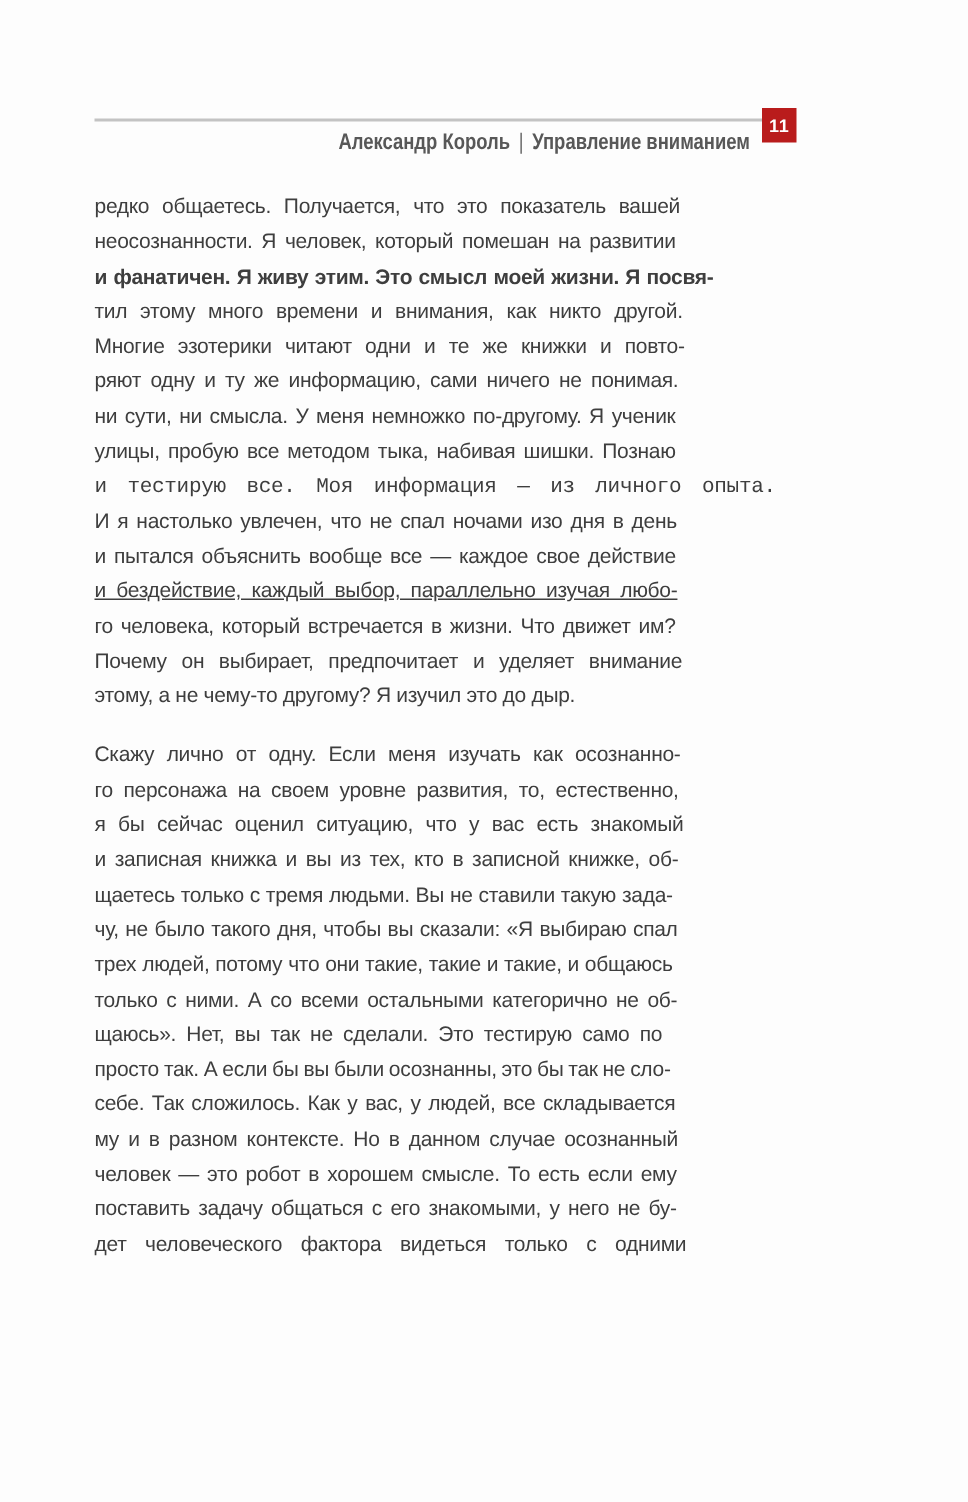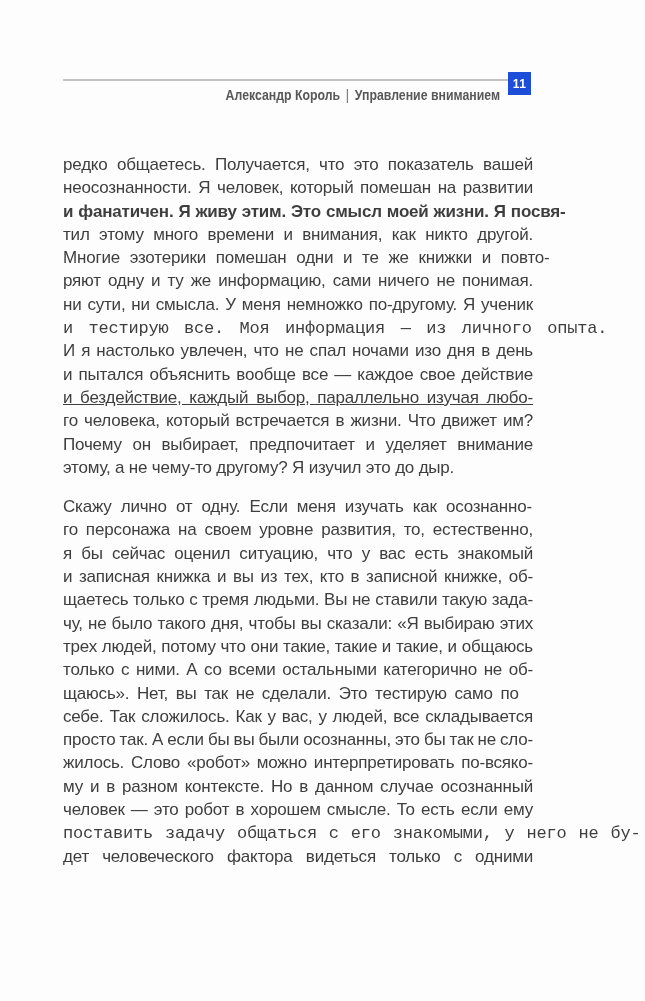--- a/index.html
+++ b/index.html
@@ -17,21 +17,21 @@
   .header-rule {
     position: absolute;
     left: 63px; top: 79px;
     width: 445px; height: 2px;
     background: #c3c3c3;
   }
   .pagenum-badge {
     position: absolute;
     left: 508px; top: 72px;
     width: 23px; height: 23px;
-    background: #1d4ed8;
+    background: #b91c1c;
     color: #ffffff;
     font-size: 12px; font-weight: 700;
     display: flex; align-items: center; justify-content: center;
     letter-spacing: 0.5px;
   }
   .running-head {
     position: absolute;
     left: 63px; top: 86px;
     width: 437px; height: 18px;
     text-align: right;
@@ -44,24 +44,24 @@
   }
   .running-head .sep {
     display: inline-block;
     margin: 0 7px;
     font-weight: 400;
     color: #6a6a6a;
   }
   
   .body-text {
     position: absolute;
-    left: 63px; top: 153px;
+    left: 63px; top: 126px;
     width: 470px;
     color: #3e3e3e;
-    font-size: 17px;
+    font-size: 14px;
     line-height: 23.3px;
     letter-spacing: -0.2px;
   }
   .paragraph + .paragraph { margin-top: 16px; }
   .line {
     white-space: nowrap;
     height: 23.3px;
   }
   .line-inner { display: inline-block; white-space: nowrap; }
   .line-ragged .line-inner { word-spacing: 0 !important; }
@@ -78,44 +78,44 @@
   <div class="running-head">
     <span>Александр Король</span><span class="sep">|</span><span>Управление вниманием</span>
   </div>
 
   <div class="body-text">
       <div class="paragraph">
         <div class="line"><span class="line-inner" style="word-spacing: 4.85156px;">редко общаетесь. Получается, что это показатель вашей</span></div>
         <div class="line"><span class="line-inner" style="word-spacing: 2.15104px;">неосознанности. Я человек, который помешан на развитии</span></div>
         <div class="line"><span class="line-inner" style="word-spacing: 0.495312px; font-weight: bold;">и фанатичен. Я живу этим. Это смысл моей жизни. Я посвя-</span></div>
         <div class="line"><span class="line-inner" style="word-spacing: 4.91016px;">тил этому много времени и внимания, как никто другой.</span></div>
-        <div class="line"><span class="line-inner" style="word-spacing: 5.18403px;">Многие эзотерики помешан одни и те же книжки и повто-</span></div>
+        <div class="line"><span class="line-inner" style="word-spacing: 5.18403px;">Многие эзотерики читают одни и те же книжки и повто-</span></div>
         <div class="line"><span class="line-inner" style="word-spacing: 2.5625px; text-align: right;">ряют одну и ту же информацию, сами ничего не понимая.</span></div>
         <div class="line"><span class="line-inner" style="word-spacing: 1.40451px;">ни сути, ни смысла. У меня немножко по-другому. Я ученик</span></div>
+        <div class="line"><span class="line-inner" style="word-spacing: 1.80134px;">улицы, пробую все методом тыка, набивая шишки. Познаю</span></div>
         <div class="line"><span class="line-inner" style="word-spacing: 5.51758px; font-family: Liberation Mono, monospace;">и тестирую все. Моя информация — из личного опыта.</span></div>
         <div class="line"><span class="line-inner" style="word-spacing: 1.64062px;">И я настолько увлечен, что не спал ночами изо дня в день</span></div>
         <div class="line"><span class="line-inner" style="word-spacing: 1.66797px;">и пытался объяснить вообще все — каждое свое действие</span></div>
         <div class="line"><span class="line-inner" style="word-spacing: 3.23438px; text-decoration: underline;">и бездействие, каждый выбор, параллельно изучая любо-</span></div>
         <div class="line"><span class="line-inner" style="word-spacing: 1.60156px;">го человека, который встречается в жизни. Что движет им?</span></div>
         <div class="line"><span class="line-inner" style="word-spacing: 6.10677px;">Почему он выбирает, предпочитает и уделяет внимание</span></div>
         <div class="line line-ragged"><span class="line-inner">этому, а не чему-то другому? Я изучил это до дыр.</span></div>
       </div>
       <div class="paragraph">
         <div class="line"><span class="line-inner" style="word-spacing: 4.56836px;">Скажу лично от одну. Если меня изучать как осознанно-</span></div>
         <div class="line"><span class="line-inner" style="word-spacing: 3.46875px;">го персонажа на своем уровне развития, то, естественно,</span></div>
         <div class="line"><span class="line-inner" style="word-spacing: 4.64931px;">я бы сейчас оценил ситуацию, что у вас есть знакомый</span></div>
         <div class="line"><span class="line-inner" style="word-spacing: 2.15341px;">и записная книжка и вы из тех, кто в записной книжке, об-</span></div>
         <div class="line"><span class="line-inner" style="word-spacing: 0.248264px;">щаетесь только с тремя людьми. Вы не ставили такую зада-</span></div>
-        <div class="line"><span class="line-inner" style="word-spacing: 0.673438px;">чу, не было такого дня, чтобы вы сказали: «Я выбираю этих</span></div>
+        <div class="line"><span class="line-inner" style="word-spacing: 0.673438px;">чу, не было такого дня, чтобы вы сказали: «Я выбираю спал</span></div>
         <div class="line"><span class="line-inner" style="word-spacing: 0.220312px;">трех людей, потому что они такие, такие и такие, и общаюсь</span></div>
         <div class="line"><span class="line-inner" style="word-spacing: 2.11632px;">только с ними. А со всеми остальными категорично не об-</span></div>
         <div class="line"><span class="line-inner" style="word-spacing: 3.14062px;">щаюсь». Нет, вы так не сделали. Это тестирую само по</span></div>
+        <div class="line"><span class="line-inner" style="word-spacing: -0.43099px;">просто так. А если бы вы были осознанны, это бы так не сло-</span></div>
         <div class="line"><span class="line-inner" style="word-spacing: 1.375px;">себе. Так сложилось. Как у вас, у людей, все складывается</span></div>
-        <div class="line"><span class="line-inner" style="word-spacing: -0.43099px;">просто так. А если бы вы были осознанны, это бы так не сло-</span></div>
-        <div class="line"><span class="line-inner" style="word-spacing: 2.325px;">жилось. Слово «робот» можно интерпретировать по-всяко-</span></div>
         <div class="line"><span class="line-inner" style="word-spacing: 2.40451px;">му и в разном контексте. Но в данном случае осознанный</span></div>
         <div class="line"><span class="line-inner" style="word-spacing: 1.68594px;">человек — это робот в хорошем смысле. То есть если ему</span></div>
-        <div class="line"><span class="line-inner" style="word-spacing: 1.92535px; font-family: Liberation Mono, monospace;">поставить задачу общаться с его знакомыми, у него не бу-</span></div>
+        <div class="line"><span class="line-inner" style="word-spacing: 1.92535px;">поставить задачу общаться с его знакомыми, у него не бу-</span></div>
         <div class="line"><span class="line-inner" style="word-spacing: 8.66927px;">дет человеческого фактора видеться только с одними</span></div>
       </div>
     </div>
 
 </div>
 
 </body></html>

